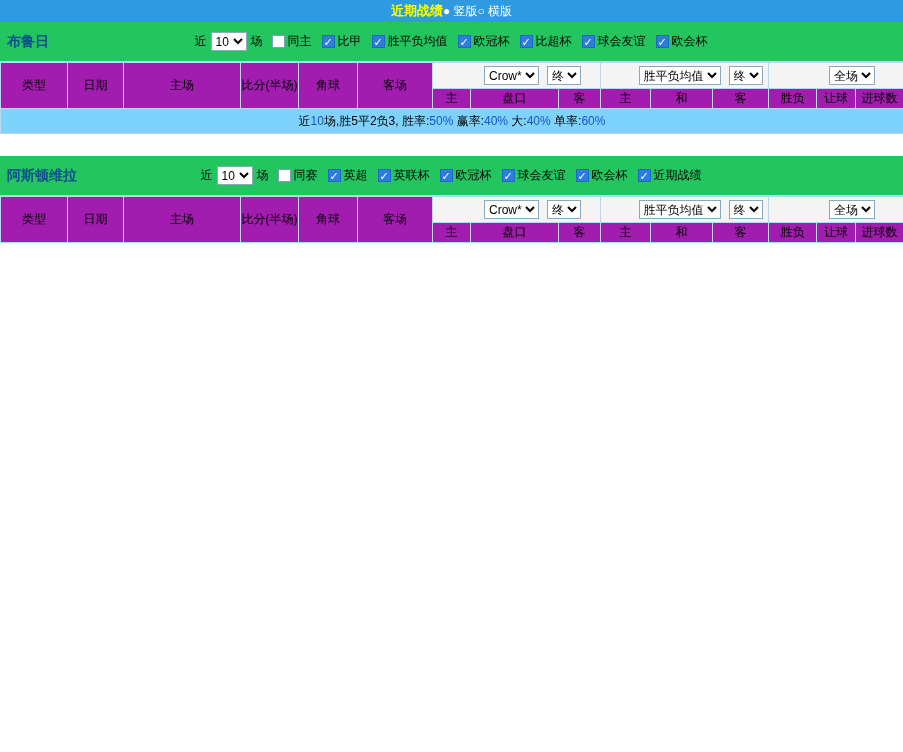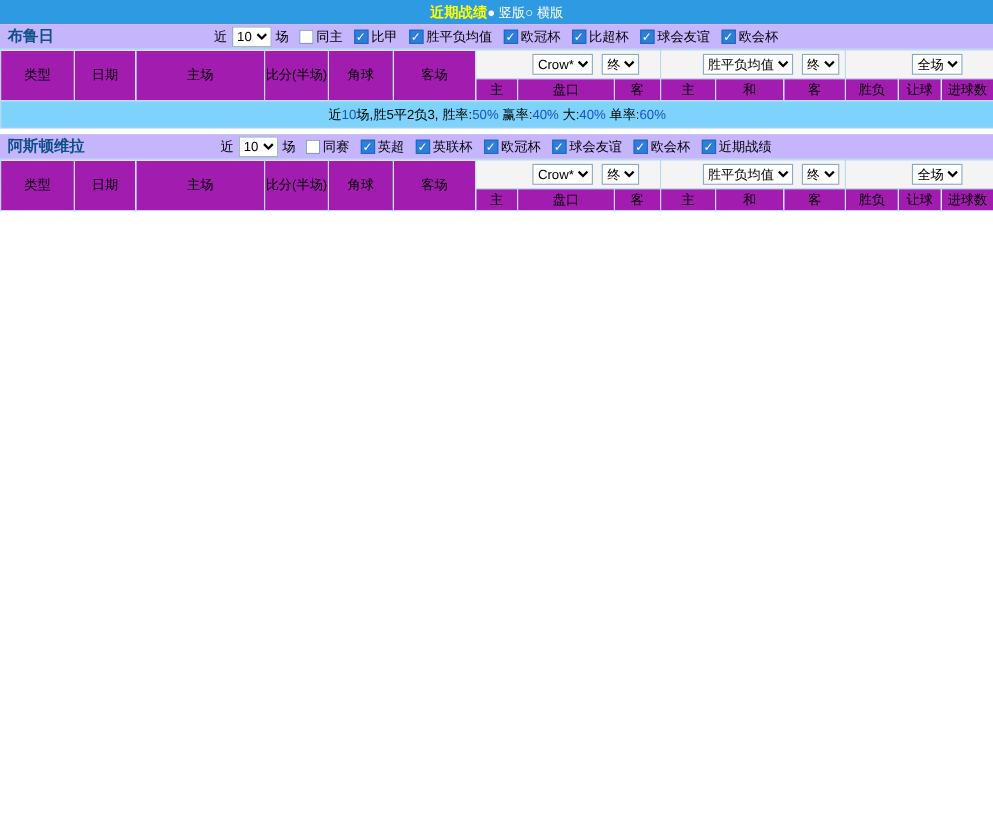--- a/index.html
+++ b/index.html
@@ -10,21 +10,21 @@
   }
   .topbar {
     background: #2e9ae2; height: 22px; display: flex; align-items: center;
     justify-content: center; color: #fff;
   }
   .topbar .title { color: #ffff00; font-weight: bold; font-size: 13px; }
   .radio { cursor: pointer; }
   .radio::before { content: "○ "; }
   .radio.sel::before { content: "● "; }
   .teambar {
-    background: #c4b5fd; height: 23px; display: flex; align-items: center;
+    background: #22c55e; height: 40px; display: flex; align-items: center;
     justify-content: center; position: relative; border-bottom: 1px solid #b9d8f0;
   }
   .teambar .team {
     position: absolute; left: 7px; color: #0d4f8b; font-weight: bold; font-size: 14px;
   }
   .filters { display: flex; align-items: center; }
   .cb {
     width: 13px; height: 13px; border: 1px solid #7f9db9; background: #fff;
     display: inline-block; position: relative; margin: 0 3px 0 9px; cursor: pointer;
   }
@@ -40,21 +40,21 @@
   }
   table { border-collapse: collapse; table-layout: fixed; width: 903px; }
   th, td {
     border: 1px solid #b9d8f0; text-align: center; padding: 0;
     overflow: hidden; white-space: nowrap;
   }
   thead th { background: #a21caf; font-weight: normal; font-size: 12px; height: 20px; }
   tr.h1 th { height: 26px; }
   th.selcell { background: #f4f4f4; padding-left: 32px; }
   td.summary { height: 25px; background: #7dd3fc; font-size: 12px; }
-  .section + .section { margin-top: 5px; }
+  .section + .section { margin-top: 22px; }
 </style>
 </head>
 <body>
 
 <div class="topbar">
   <span class="title">近期战绩</span>
   <span class="radio sel"><span>竖版</span></span>
   <span class="radio"><span>横版</span></span>
 </div>
 

